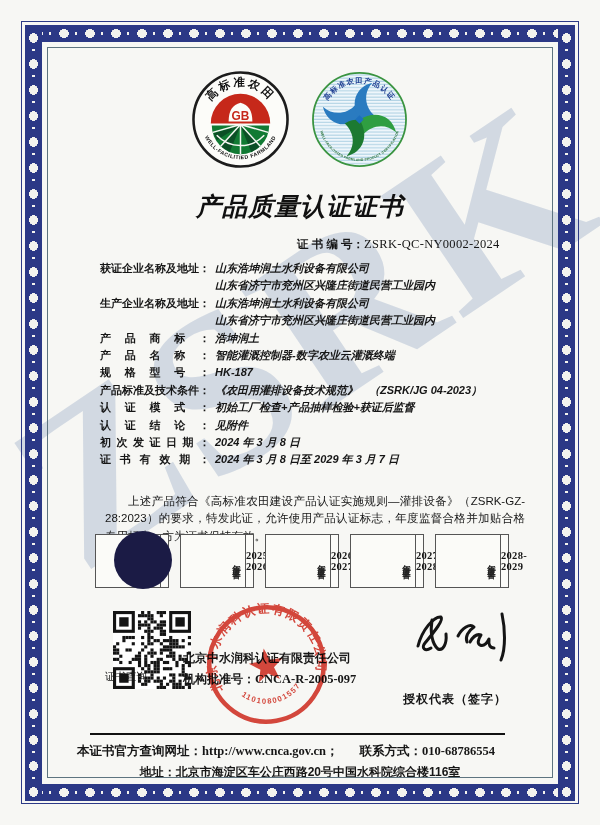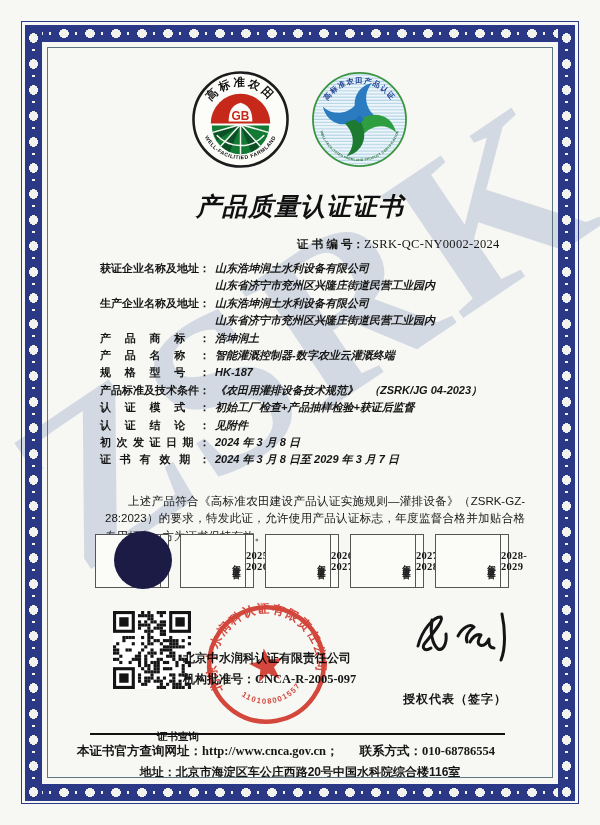--- a/index.html
+++ b/index.html
@@ -52,21 +52,21 @@
         display:flex;background:#fbfbf8;padding-left:48px;}
   .vlabel{width:16px;flex:0 0 16px;border-right:1px solid #555;display:flex;align-items:center;justify-content:center;
           writing-mode:vertical-rl;text-orientation:upright;font-size:8.5px;font-weight:700;letter-spacing:2px;color:#222;}
   .scell{flex:1;display:flex;align-items:center;justify-content:center;}
   .year{font-family:"Liberation Serif",serif;font-size:10.5px;font-weight:700;letter-spacing:0.3px;}
   .mark-circle{position:absolute;left:18px;top:-4px;width:58px;height:58px;border-radius:50%;
                background:#1b1b45;z-index:5;}
 
   
   .qr{position:absolute;left:113px;top:611px;width:78px;height:78px;background:#fff;}
-  .qr-label{position:absolute;left:105px;top:730px;width:94px;text-align:right;font-size:10.5px;font-weight:700;}
+  .qr-label{position:absolute;left:105px;top:670px;width:94px;text-align:left;font-size:10.5px;font-weight:400;}
   .org-line{position:absolute;left:183px;top:650px;font-size:12px;font-weight:700;white-space:nowrap;}
   .approval-line{position:absolute;left:183px;top:671px;font-size:12px;font-weight:700;white-space:nowrap;}
   .approval-line .latin{font-family:"Liberation Serif",serif;font-size:12.5px;}
   .stamp{position:absolute;left:203px;top:601px;width:127px;height:127px;transform:rotate(-10deg);
          opacity:0.92;mix-blend-mode:multiply;z-index:4;}
   .signature{position:absolute;left:410px;top:606px;z-index:2;}
   .sign-label{position:absolute;left:403px;top:691px;font-size:12px;font-weight:700;letter-spacing:1px;}
 
   
   .divider{position:absolute;left:90px;top:733px;width:415px;border-top:2px solid #111;}

